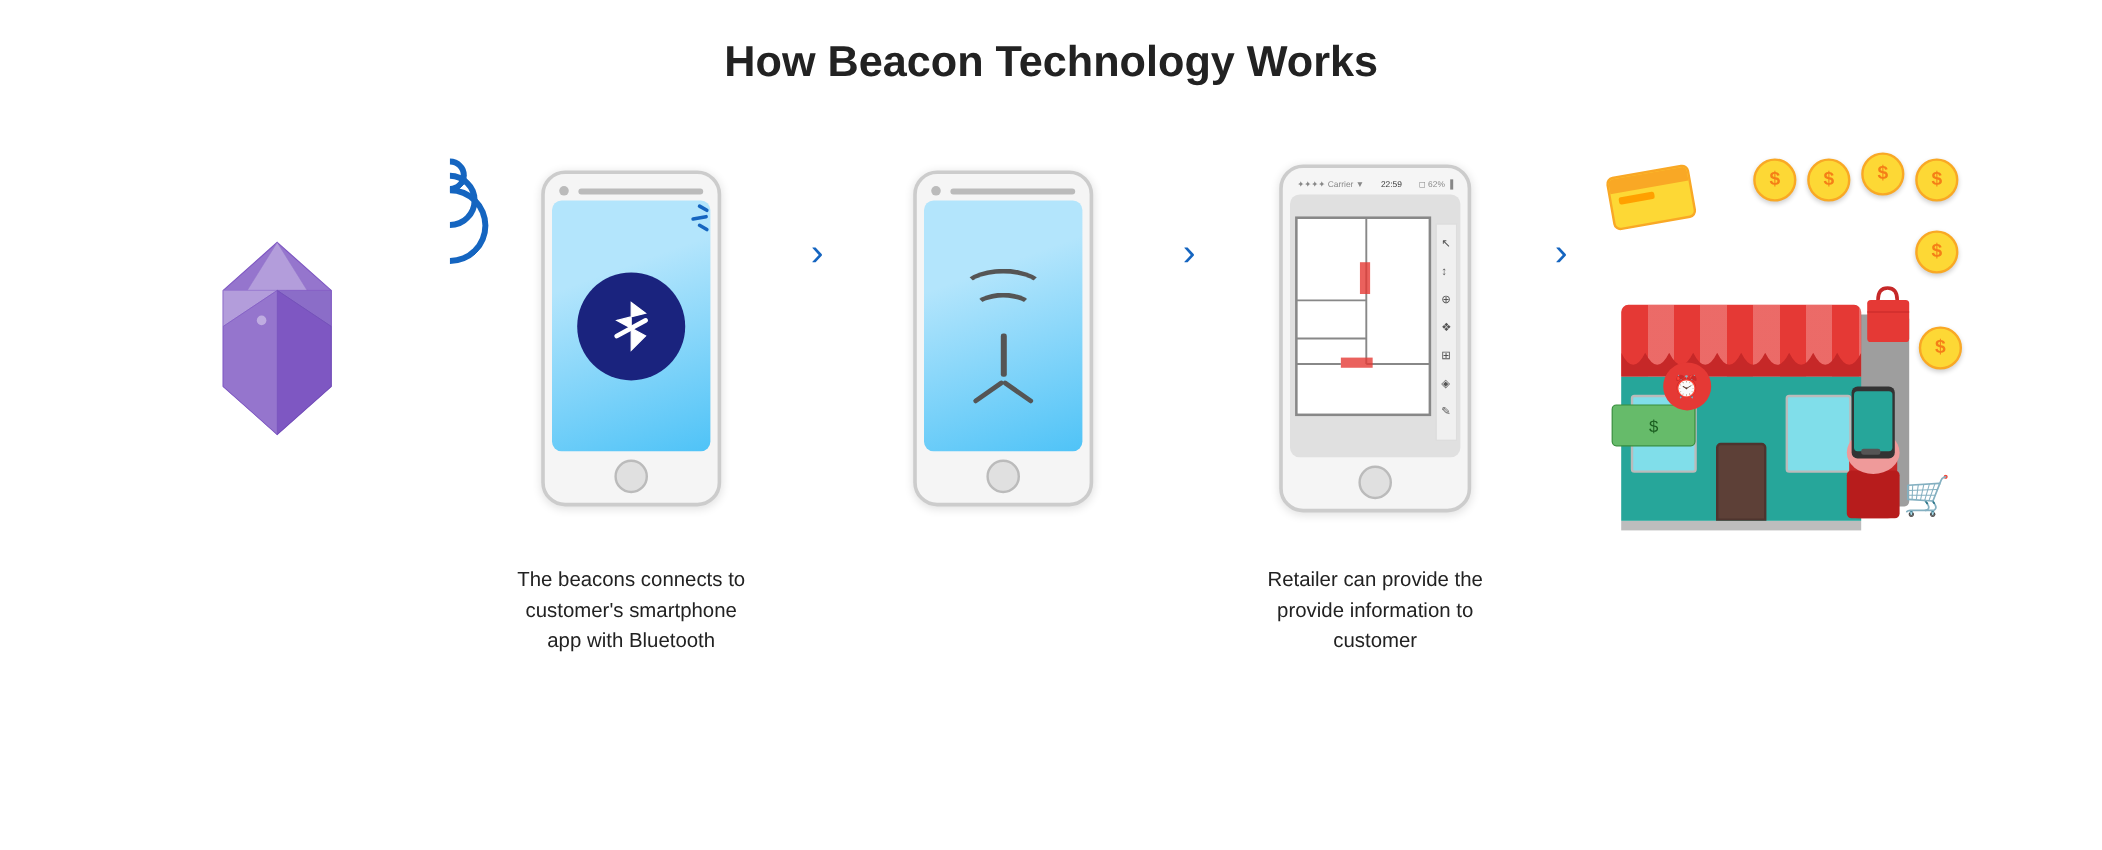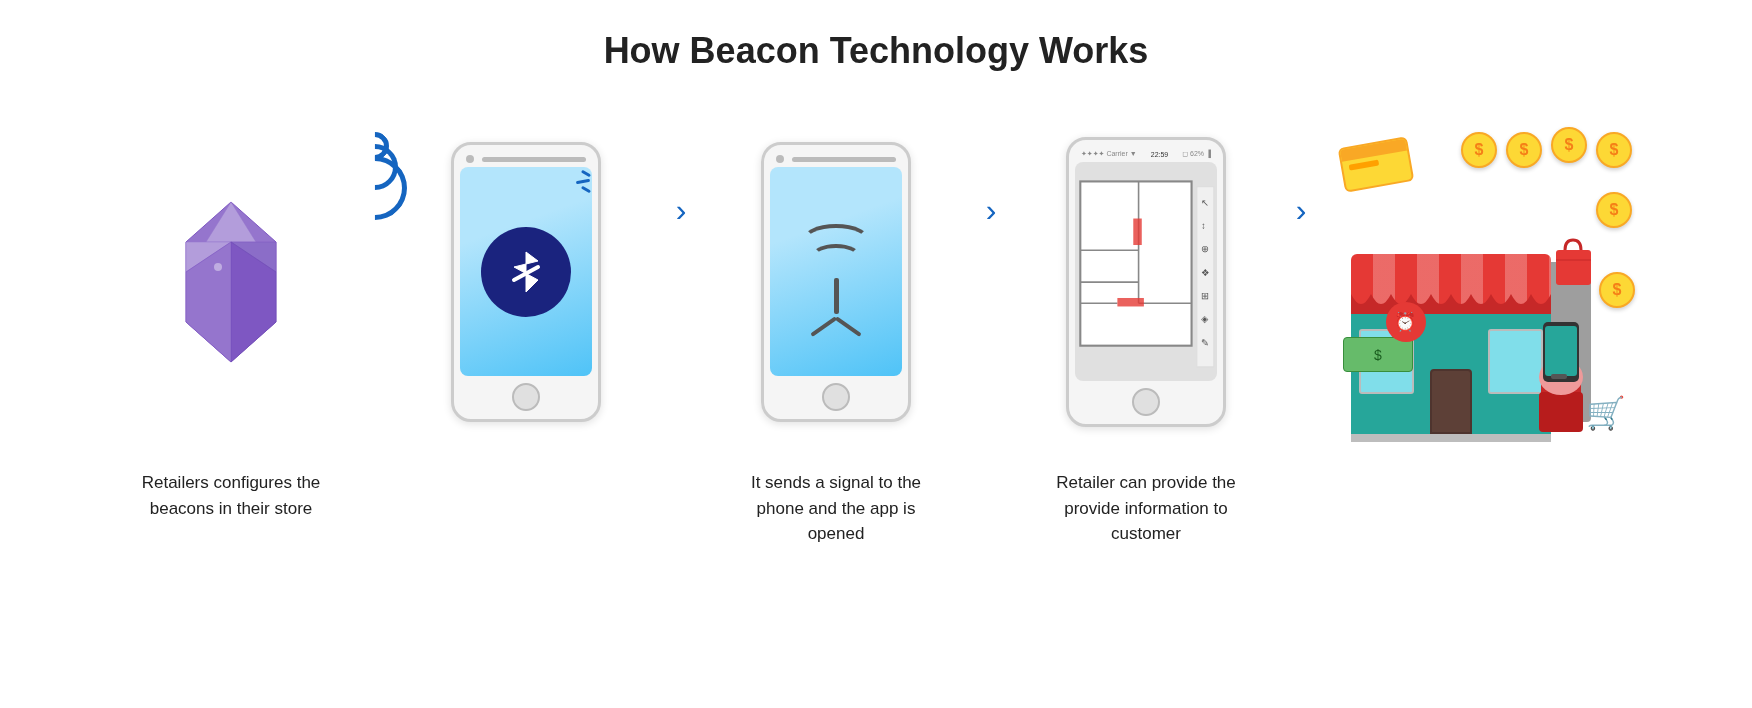--- a/index.html
+++ b/index.html
@@ -236,21 +236,20 @@
           <polygon points="65,10 110,50 110,130 65,170 20,130 20,50" fill="#9575CD" stroke="#7E57C2" stroke-width="1"></polygon>
           <polygon points="65,10 90,50 65,50 40,50" fill="#B39DDB" stroke="#9575CD" stroke-width="0.5"></polygon>
           <polygon points="65,50 90,50 110,50 110,80 65,50" fill="#8B6DC8" stroke="#7E57C2" stroke-width="0.5"></polygon>
           <polygon points="65,50 40,50 20,50 20,80 65,50" fill="#B39DDB" stroke="#9575CD" stroke-width="0.5"></polygon>
           <polygon points="65,50 110,80 110,130 65,170" fill="#7E57C2" stroke="#6A48B0" stroke-width="0.5"></polygon>
           <polygon points="65,50 20,80 20,130 65,170" fill="#9575CD" stroke="#7E57C2" stroke-width="0.5"></polygon>
 
           <circle cx="52" cy="75" r="4" fill="rgba(255,255,255,0.4)"></circle>
         </svg>
       </div>
-      <p class="step-text">Retailers configures the beacons in their store</p>
     </div>
 
     <div class="arrow-container">
 
       <div style="display:flex; flex-direction:column; align-items:center; gap:6px; margin-top:-60px;">
         <div class="bt-waves" style="transform:rotate(0deg); display:flex; flex-direction:column; align-items:flex-end; gap:8px;">
           <div style="border:5px solid #1565C0; border-radius:50%; border-left-color:transparent; border-bottom-color:transparent; width:28px; height:28px; transform:rotate(45deg);"></div>
           <div style="border:5px solid #1565C0; border-radius:50%; border-left-color:transparent; border-bottom-color:transparent; width:46px; height:46px; transform:rotate(45deg); margin-top:-24px; margin-right:-9px;"></div>
           <div style="border:5px solid #1565C0; border-radius:50%; border-left-color:transparent; border-bottom-color:transparent; width:64px; height:64px; transform:rotate(45deg); margin-top:-42px; margin-right:-18px;"></div>
         </div>
@@ -274,20 +273,21 @@
             <div class="bt-icon-container">
               <svg width="50" height="50" viewBox="0 0 50 50">
                 <path d="M25 5 L25 45 L37 33 L13 20 L37 14 L25 5 Z" fill="white" stroke="white" stroke-width="1"></path>
                 <path d="M13 33 L37 20" fill="none" stroke="white" stroke-width="4" stroke-linecap="round"></path>
               </svg>
             </div>
           </div>
           <div class="phone-home-btn"></div>
         </div>
       </div>
+      <p class="step-text">The beacons connects to customer's smartphone app with Bluetooth</p>
     </div>
 
     <div class="arrow-container">
       <span class="arrow-right">›</span>
     </div>
 
     <div class="step step-wide">
       <div class="step-image">
         <div class="phone">
           <div style="display:flex; align-items:center; gap:8px; width:100%; padding: 0 6px; margin-bottom:4px;">
@@ -303,21 +303,20 @@
               <div style="width:5px; height:36px; background:#555; border-radius:2px; margin-top:2px;"></div>
               <div style="display:flex; width:60px; justify-content:space-between; margin-top:2px;">
                 <div style="width:30px; height:4px; background:#555; border-radius:2px; transform:rotate(-35deg); transform-origin:right center;"></div>
                 <div style="width:30px; height:4px; background:#555; border-radius:2px; transform:rotate(35deg); transform-origin:left center;"></div>
               </div>
             </div>
           </div>
           <div class="phone-home-btn"></div>
         </div>
       </div>
-      <p class="step-text">It sends a signal to the phone and the app is opened</p>
     </div>
 
     <div class="arrow-container">
       <span class="arrow-right">›</span>
     </div>
 
     <div class="step step-wide">
       <div class="step-image">
         <div class="phone" style="width:160px; height:290px;">
           <div style="display:flex; align-items:center; justify-content:space-between; width:100%; padding: 0 6px; margin-bottom:4px;">

